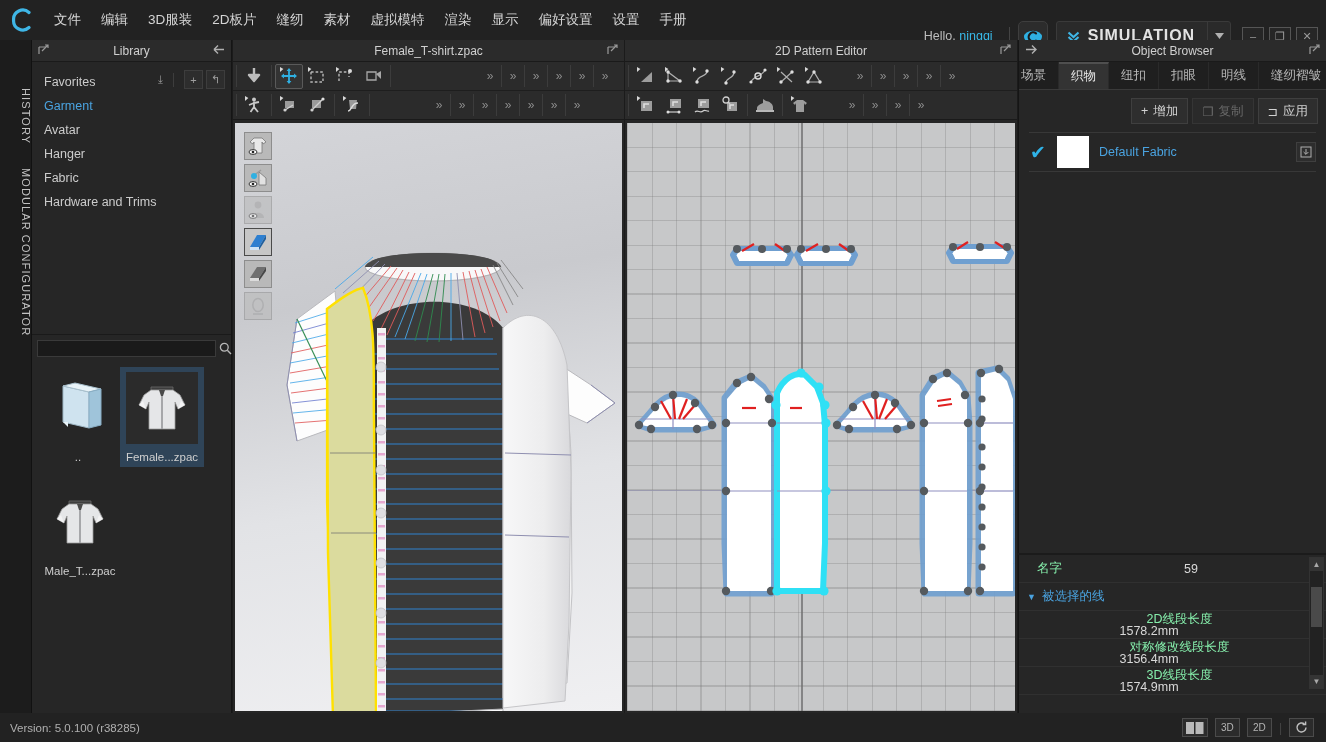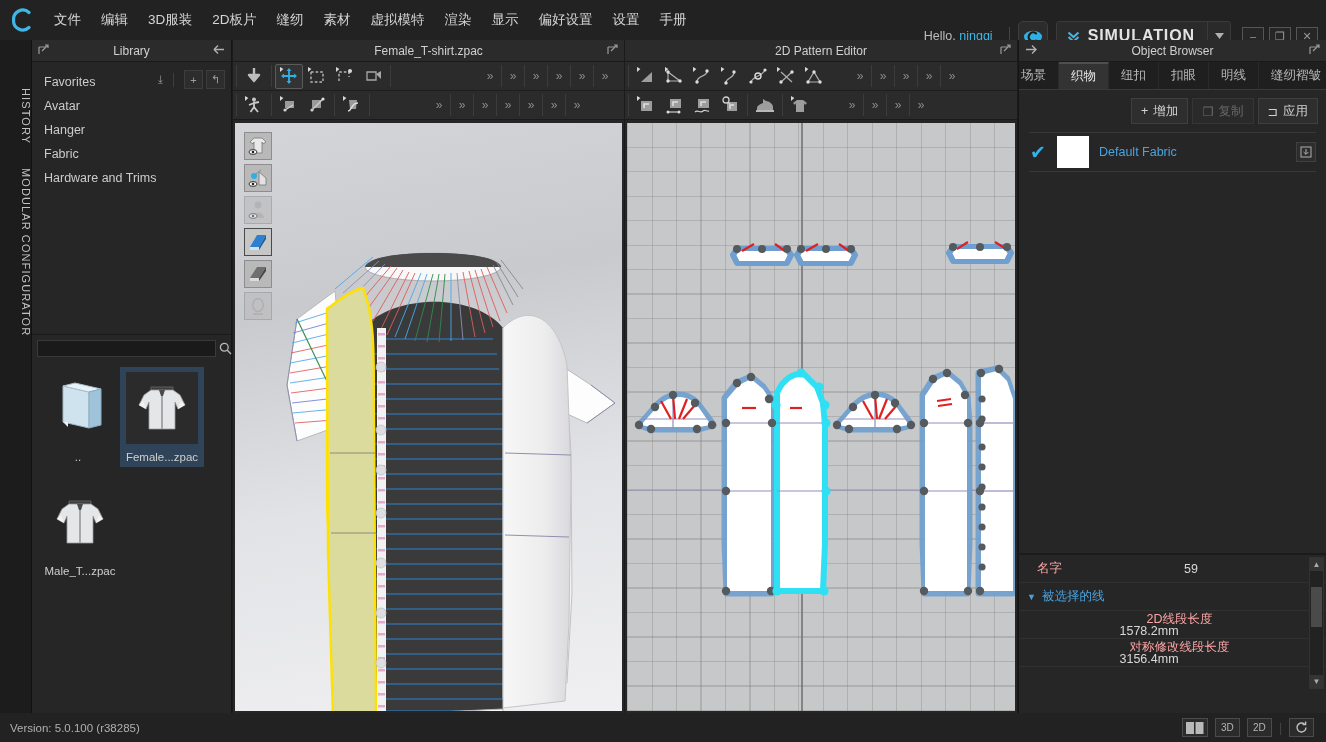--- a/index.html
+++ b/index.html
@@ -189,21 +189,21 @@
 
   .propeditor{
     position:absolute;left:1018px;top:555px;width:308px;height:158px;background:#262626;
     border-left:1px solid #151515;
   }
   .pe-body{position:relative;height:136px;}
   .pe-row{
     height:28px;display:flex;align-items:center;border-bottom:1px solid #303030;
     padding-left:18px;padding-right:22px;
   }
-  .pe-row .k{flex:1;font-size:12.5px;color:#fca5a5;white-space:nowrap;overflow:hidden;}
+  .pe-row .k{flex:1;font-size:12.5px;color:#86efac;white-space:nowrap;overflow:hidden;}
   .pe-row .v{width:120px;font-size:12.5px;color:#d8d8d8;}
   .pe-row.group{padding-left:8px;}
   .pe-row.group .k{color:#4aa3e0;display:flex;align-items:center;gap:6px;}
   .pe-row.sub{padding-left:36px;flex-direction:column;}
   .pe-scroll{
     position:absolute;right:2px;top:2px;width:15px;height:132px;background:#222;
     border:1px solid #333;display:flex;flex-direction:column;align-items:center;
   }
   .pe-arrow{width:13px;height:13px;display:flex;align-items:center;justify-content:center;
     background:#343434;color:#aaa;font-size:8px;}
@@ -303,20 +303,21 @@
     </div>
 
     <div class="lib-tree">
       <div class="lib-tools">
         <div class="tbtn flat">⤓</div>
         <div class="tbtn flat" style="width:8px;border-left:1px solid #3d3d3d;height:14px;"></div>
         <div class="tbtn">+</div>
         <div class="tbtn">↰</div>
       </div>
       <div class="lib-row">Favorites</div>
+      <div class="lib-row active">Garment</div>
       <div class="lib-row">Avatar</div>
       <div class="lib-row">Hanger</div>
       <div class="lib-row">Fabric</div>
       <div class="lib-row">Hardware and Trims</div>
     </div>
 
     <div class="lib-sep"></div>
     <div class="lib-search">
       <input class="searchfield" placeholder="" style="">
       <span class="sicon">
@@ -1058,20 +1059,24 @@
         </span>
       </div>
       <div class="pe-row sub">
         <span class="k">2D线段长度</span>
         <span class="v">1578.2mm</span>
       </div>
       <div class="pe-row sub">
         <span class="k">对称修改线段长度</span>
         <span class="v">3156.4mm</span>
       </div>
+      <div class="pe-row sub">
+        <span class="k">3D线段长度</span>
+        <span class="v">1574.9mm</span>
+      </div>
 
       <div class="pe-scroll">
         <div class="pe-arrow">▲</div>
         <div class="pe-thumb"></div>
         <div class="pe-arrow bot">▼</div>
       </div>
     </div>
   </div>
 
   <div class="status">

